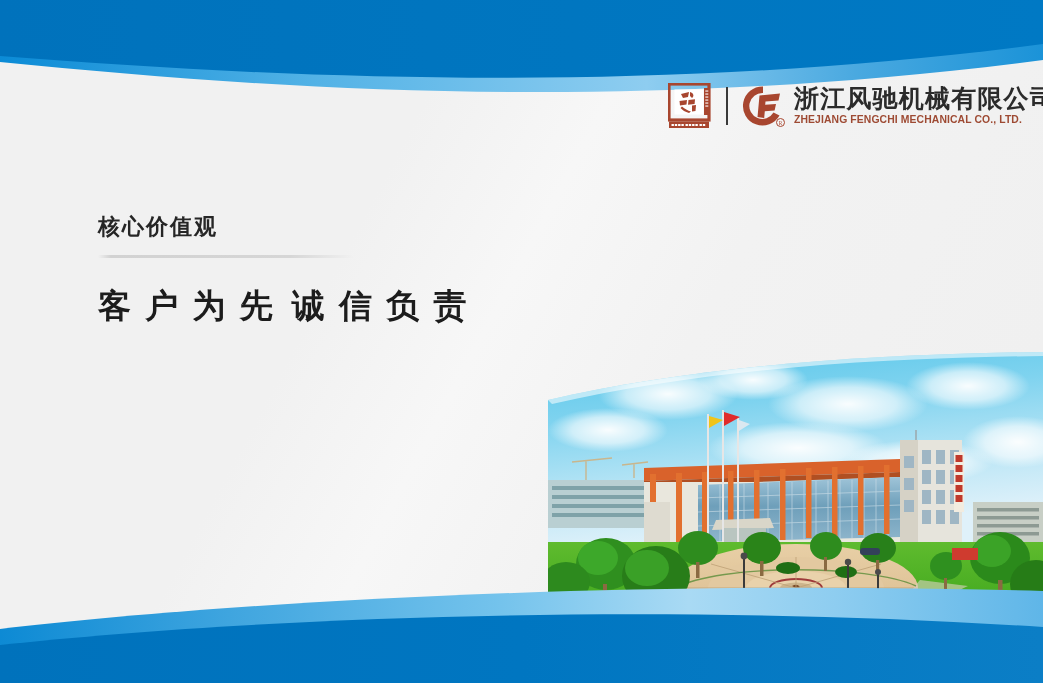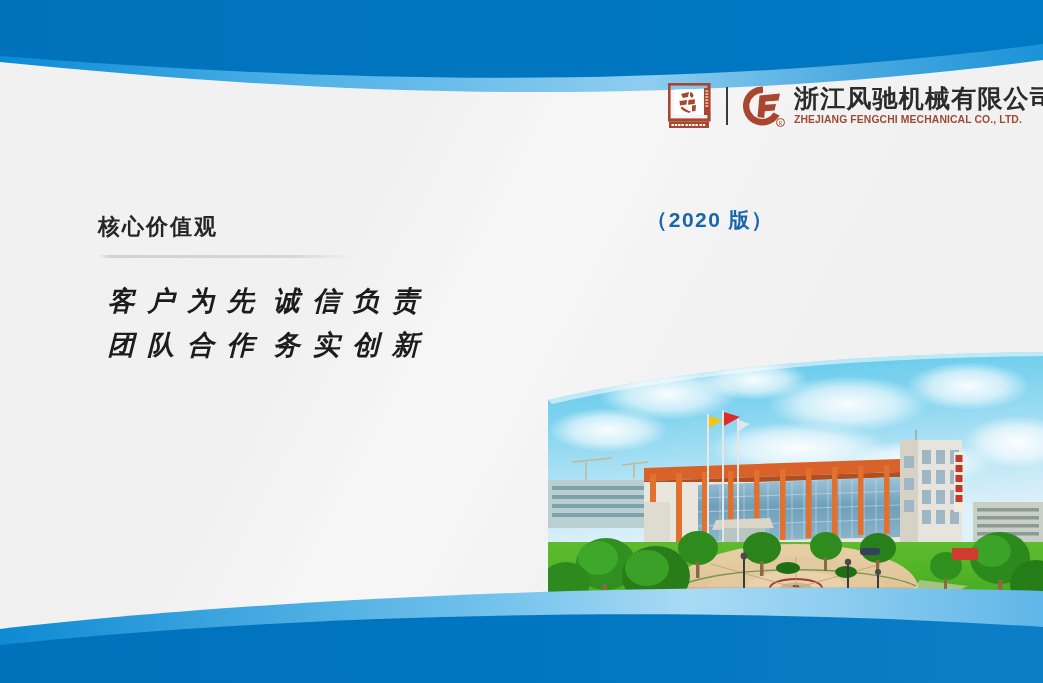--- a/index.html
+++ b/index.html
@@ -148,28 +148,27 @@
     height: 3px;
     width: 256px;
     background: linear-gradient(90deg, rgba(208,208,208,0) 0%, #d2d2d2 5%, #d6d6d6 75%, rgba(214,214,214,0) 100%);
   }
   .values-lines {
     margin-top: 22px;
     text-align: right;
     padding-right: 6px;
   }
   .values-line {
-    font-size: 27px;
+    font-size: 33px;
     font-weight: bold;
     color: #1c1c1c;
     letter-spacing: 3px;
     line-height: 1.62;
     white-space: nowrap;
     font-family: "Liberation Serif", "DejaVu Serif", serif;
-    font-style: italic;
   }
   .values-line .gap { display: inline-block; width: 16px; }
 </style>
 </head>
 <body>
 
 <div id="cover">
 
   <div class="top-band-wrap">
     <svg class="band-svg" width="1043" height="140" viewBox="0 0 1043 140" xmlns="http://www.w3.org/2000/svg">
@@ -190,32 +189,28 @@
 
       <path d="M0,62 C300,92 640,112 1043,60 L1043,0 L0,0 Z" fill="url(#topLight)"></path>
 
       <path d="M0,56 C280,78 650,96 1043,44 L1043,0 L0,0 Z" fill="url(#topDark)"></path>
 
       <path d="M0,95 C300,122 650,136 1043,68 L1043,62 C640,130 300,116 0,86 Z" fill="#f4f4f4" opacity="0.0"></path>
     </svg>
   </div>
 
   <div class="title-block">
-    <div class="sub-title">（2020 版）</div>
   </div>
 
   <div class="values-block">
     <div class="values-heading">核心价值观</div>
     <div class="values-rule"></div>
     <div class="values-lines">
       <div class="values-line">
         <span>客 户 为 先</span><span class="gap"></span><span>诚 信 负 责</span>
-      </div>
-      <div class="values-line">
-        <span>团 队 合 作</span><span class="gap"></span><span>务 实 创 新</span>
       </div>
     </div>
   </div>
 
   <div class="logo-block">
 
     <div class="seal-logo">
       <svg width="46" height="46" viewBox="0 0 46 46" xmlns="http://www.w3.org/2000/svg">
         <rect x="1" y="1" width="40" height="36" fill="none" stroke="#a8462f" stroke-width="3.2"></rect>
         <rect x="6.5" y="6.5" width="29" height="25" fill="#ffffff"></rect>

